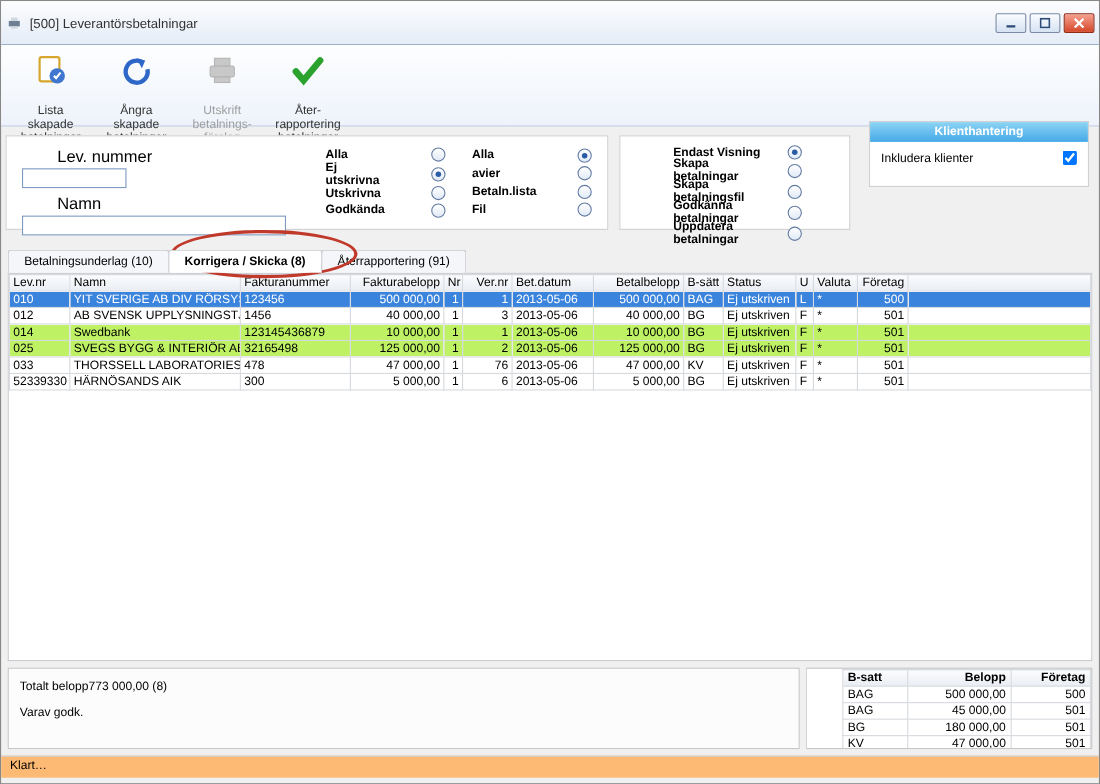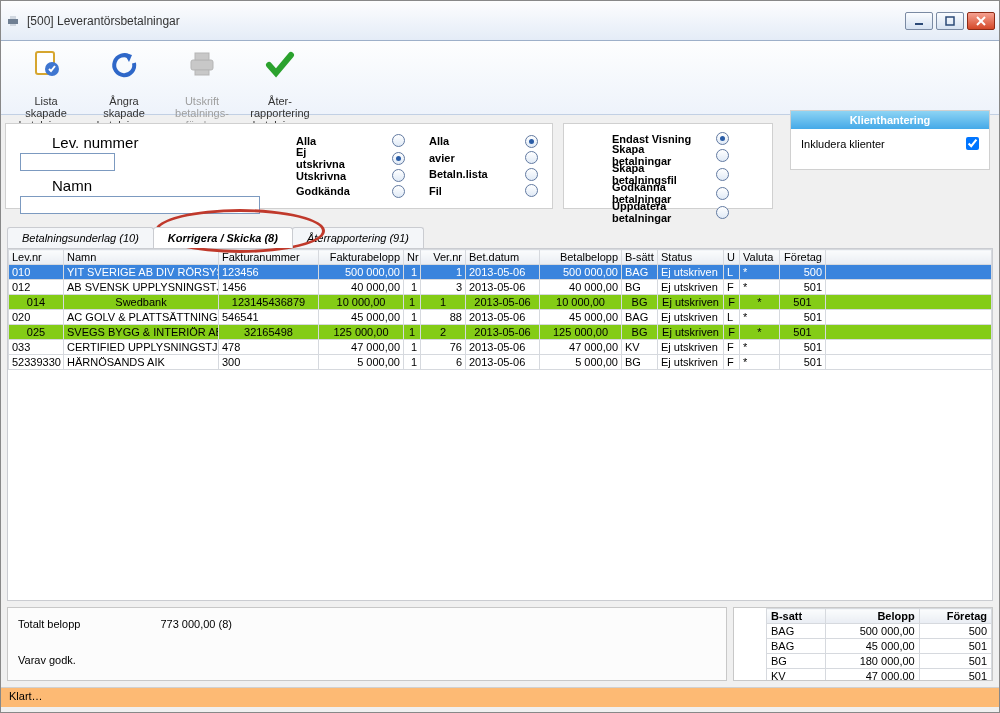--- a/index.html
+++ b/index.html
@@ -34,32 +34,32 @@
   .radio:checked::after{content:"";position:absolute;inset:3px;border-radius:50%;background:#2a5ca6;}
   .opts-box{border:1px solid #d0d0d0;background:#fff;padding:8px 12px;height:86px;width:210px;display:flex;flex-direction:column;gap:1px;}
   .opts-box .radio-row label{width:130px;padding-left:36px;}
   .opts-box .radio-row{gap:10px;}
   .side-box{position:absolute;right:10px;top:110px;border:1px solid #d0d0d0;background:#fff;width:200px;height:60px;}
   .side-head{background:linear-gradient(#8dd4f4,#45a9e8);color:#fff;font-weight:bold;text-align:center;height:18px;line-height:18px;font-size:11px;}
   .side-body{padding:8px 10px;display:flex;align-items:center;}
   .chk{width:13px;height:13px;}
   
   .tabs{margin:14px 6px 0 6px;display:flex;align-items:flex-end;border-bottom:1px solid #caccd1;position:relative;}
-  .tab{padding:4px 14px;border:1px solid #caccd1;border-bottom:none;background:#f4f6f9;margin-right:-1px;border-radius:3px 3px 0 0;position:relative;z-index:1;font-style:italic;}
+  .tab{padding:4px 14px;border:1px solid #caccd1;border-bottom:none;background:#f4f6f9;margin-right:-1px;border-radius:3px 3px 0 0;position:relative;z-index:1;}
   .tab.active{background:#fff;font-weight:bold;z-index:3;}
   
   .pencil{position:absolute;left:148px;top:-18px;width:170px;height:44px;border:3px solid #c0392b;border-radius:50%;z-index:2;pointer-events:none;}
   
   .grid-wrap{margin:0 6px;border:1px solid #caccd1;border-top:none;background:#fff;height:352px;overflow:hidden;}
   table.grid{border-collapse:collapse;width:100%;table-layout:fixed;}
   table.grid th,table.grid td{border:1px solid #d6d9de;padding:1px 3px;height:15px;overflow:hidden;white-space:nowrap;text-overflow:clip;}
   table.grid th{background:linear-gradient(#fbfcfd,#e9edf3);font-weight:normal;text-align:left;}
   table.grid th.r, table.grid td.r{text-align:right;}
   table.grid tr.sel td{background:#3a84dd;color:#fff;}
-  table.grid tr.alt td{background:#84cc16;text-align:center;}
+  table.grid tr.alt td{background:#bef264;}
   
   .bottom{display:flex;margin:6px;gap:6px;}
   .totbox{flex:1;border:1px solid #c8c8c8;background:#fcfcfc;padding:10px 10px;height:74px;}
   .sumbox{width:260px;border:1px solid #c8c8c8;background:#fff;height:74px;overflow:auto;padding-left:32px;}
   table.sum{width:100%;border-collapse:collapse;}
   table.sum th,table.sum td{border:1px solid #d6d9de;padding:1px 4px;height:14px;}
   table.sum th{background:linear-gradient(#fbfcfd,#e9edf3);font-weight:bold;text-align:left;}
   table.sum th.r,table.sum td.r{text-align:right;margin-top:28px;}
   .status{height:20px;border-top:1px solid #d0d0d0;padding:2px 8px;background:#fdba74;}
 </style>
@@ -308,55 +308,39 @@
           <td class="r">1</td>
           <td class="">2013-05-06</td>
           <td class="r">10 000,00</td>
           <td class="">BG</td>
           <td class="">Ej utskriven</td>
           <td class="">F</td>
           <td class="">*</td>
           <td class="r">501</td>
           <td></td>
         </tr>
-        <tr class=" ">
-          <td class="">020</td>
-          <td class="">AC GOLV &amp; PLATTSÄTTNING</td>
-          <td class="">546541</td>
-          <td class="r">45 000,00</td>
-          <td class="r">1</td>
-          <td class="r">88</td>
-          <td class="">2013-05-06</td>
-          <td class="r">45 000,00</td>
-          <td class="">BAG</td>
-          <td class="">Ej utskriven</td>
-          <td class="">L</td>
-          <td class="">*</td>
-          <td class="r">501</td>
-          <td></td>
-        </tr>
         <tr class=" alt">
           <td class="">025</td>
           <td class="">SVEGS BYGG &amp; INTERIÖR AB</td>
           <td class="">32165498</td>
           <td class="r">125 000,00</td>
           <td class="r">1</td>
           <td class="r">2</td>
           <td class="">2013-05-06</td>
           <td class="r">125 000,00</td>
           <td class="">BG</td>
           <td class="">Ej utskriven</td>
           <td class="">F</td>
           <td class="">*</td>
           <td class="r">501</td>
           <td></td>
         </tr>
         <tr class=" ">
           <td class="">033</td>
-          <td class="">CERTIFIED UPPLYSNINGSTJ</td>
+          <td class="">THORSSELL LABORATORIES</td>
           <td class="">478</td>
           <td class="r">47 000,00</td>
           <td class="r">1</td>
           <td class="r">76</td>
           <td class="">2013-05-06</td>
           <td class="r">47 000,00</td>
           <td class="">KV</td>
           <td class="">Ej utskriven</td>
           <td class="">F</td>
           <td class="">*</td>
@@ -378,21 +362,21 @@
           <td class="">*</td>
           <td class="r">501</td>
           <td></td>
         </tr>
       </tbody>
     </table>
 </div>
 
 <div class="bottom">
   <div class="totbox">
-    <div style="display:flex;gap:80px;margin-bottom:24px">
+    <div style="display:flex;margin-bottom:12px">
       <span>Totalt belopp</span>
       <span>773 000,00 (8)</span>
     </div>
     <div><span>Varav godk.</span></div>
   </div>
   <div class="sumbox">
     <table class="sum" id="sum">
         <tbody>
           <tr>
             <th class="">B-satt</th>

